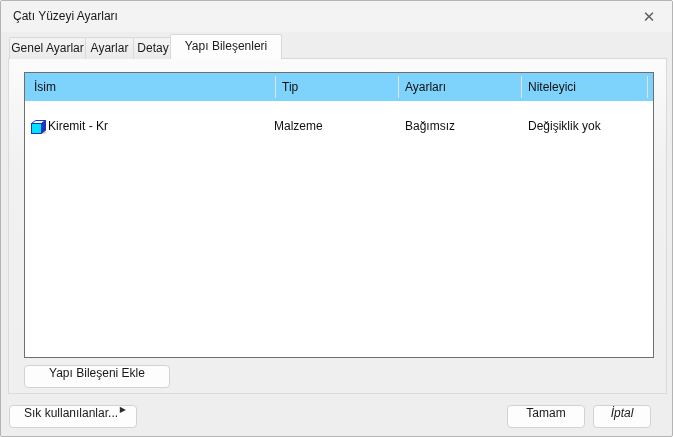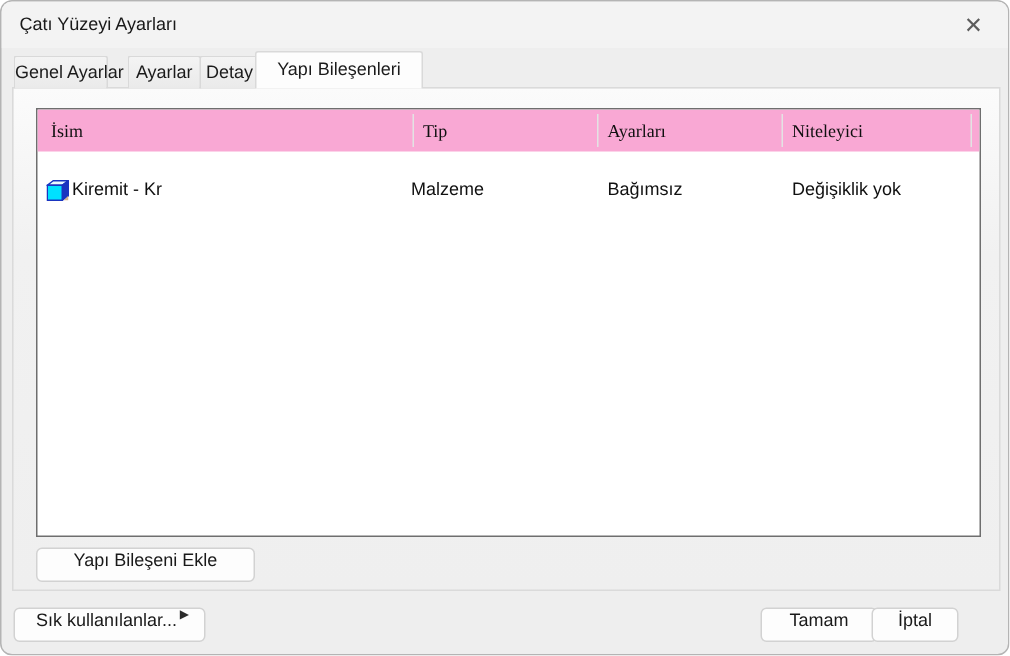--- a/index.html
+++ b/index.html
@@ -1,19 +1,19 @@
 <!DOCTYPE html>
 <html><head>
 <meta charset="utf-8">
 <style>
   html,body{margin:0;padding:0;background:#ffffff;}
   *{box-sizing:border-box;}
   .dialog{
     position:relative;width:673px;height:437px;
-    background:#eeeeee;border:1px solid #b4b4b4;border-radius:8px;
+    background:#eeeeee;border:1px solid #b4b4b4;border-radius:2px;
     overflow:hidden;
     font-family:"Liberation Sans",sans-serif;font-size:12px;color:#1b1b1b;
   }
   
   .titlebar{position:absolute;left:0;top:0;right:0;height:31px;background:#f3f3f3;}
   .title{position:absolute;left:12px;top:8px;font-size:12px;color:#191919;white-space:nowrap;}
   .close-btn{
     position:absolute;right:6px;top:1px;width:34px;height:29px;
     display:flex;align-items:center;justify-content:center;
     color:#5c5c5c;font-size:15px;cursor:default;
@@ -22,57 +22,57 @@
   .tab{
     position:absolute;top:36px;height:22px;z-index:2;
     border:1px solid #d9d9d9;border-bottom:none;border-radius:2px 2px 0 0;
     background:linear-gradient(180deg,#f4f4f4,#eaeaea);
     text-align:center;line-height:20px;white-space:nowrap;cursor:default;
   }
   .tab.active{
     top:33px;height:25px;z-index:4;
     background:#fdfdfd;line-height:23px;
   }
-  .tab-genel{left:8px;width:63px;}
+  .tab-genel{left:8px;width:77px;}
   .tab-dokular{left:84px;width:49px;}
   .tab-detay{left:132px;width:40px;}
   .tab-yapi{left:169px;width:112px;}
   
   .panel{
     position:absolute;left:7px;top:57px;width:659px;height:336px;z-index:1;
     border:1px solid #dadada;
     background:linear-gradient(180deg,#fbfbfb 0px,#f1f1f1 110px,#efefef 100%);
   }
   
   .listview{
     position:absolute;left:15px;top:13px;width:630px;height:286px;
     background:#ffffff;border:1px solid #6e6e6e;overflow:hidden;
   }
-  .lv-header{position:relative;height:28px;background:#f9a8d4;font-family:Liberation Serif, serif;}
+  .lv-header{position:relative;height:28px;background:#7dd3fc;}
   .lv-hcell{position:absolute;top:0;height:28px;line-height:28px;color:#101010;white-space:nowrap;}
   .hc0{left:9px;}  .hc1{left:257px;} .hc2{left:380px;} .hc3{left:503px;}
   .lv-sep{position:absolute;top:3px;height:22px;width:1px;background:#e3e3e3;}
   .sep0{left:250px;} .sep1{left:373px;} .sep2{left:496px;} .sep3{left:622px;}
   .lv-row{position:relative;height:20px;cursor:default;margin-top:16px;}
   .lv-cell{position:absolute;top:0;height:20px;line-height:19px;white-space:nowrap;color:#101010;}
   .cell-name{left:23px;} .cell-tip{left:249px;} .cell-orantili{left:380px;} .cell-niteleyici{left:503px;}
   .row-icon{position:absolute;left:6px;top:3px;width:15px;height:14px;}
   
   .btn{
     position:absolute;height:23px;
     background:#fdfdfd;border:1px solid #d2d2d2;border-radius:4px;
     display:flex;align-items:flex-start;justify-content:center;
     font-family:"Liberation Sans",sans-serif;font-size:12px;color:#191919;
     white-space:nowrap;cursor:default;
   }
   .btn-add{left:15px;top:306px;width:146px;}
   .btn-fav{left:8px;top:404px;width:128px;justify-content:space-between;padding:0 10px 0 14px;}
   .fav-arrow{font-size:8px;color:#2b2b2b;line-height:1;}
   .btn-ok{left:506px;top:404px;width:78px;}
-  .btn-cancel{left:580px;top:404px;width:58px;}
+  .btn-cancel{left:592px;top:404px;width:58px;font-style:italic;}
 </style>
 </head>
 <body>
 
 <div class="dialog">
 
   <div class="titlebar">
     <div class="title">Çatı Yüzeyi Ayarları</div>
     <div class="close-btn">
       <span>✕</span>

